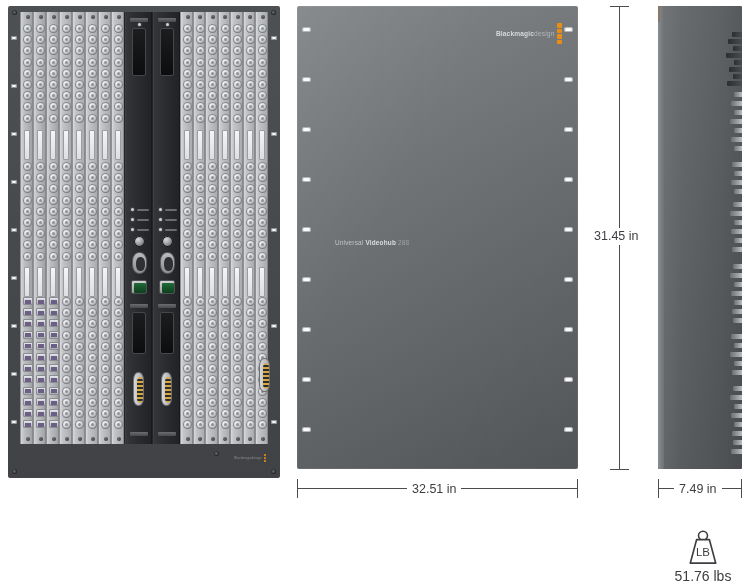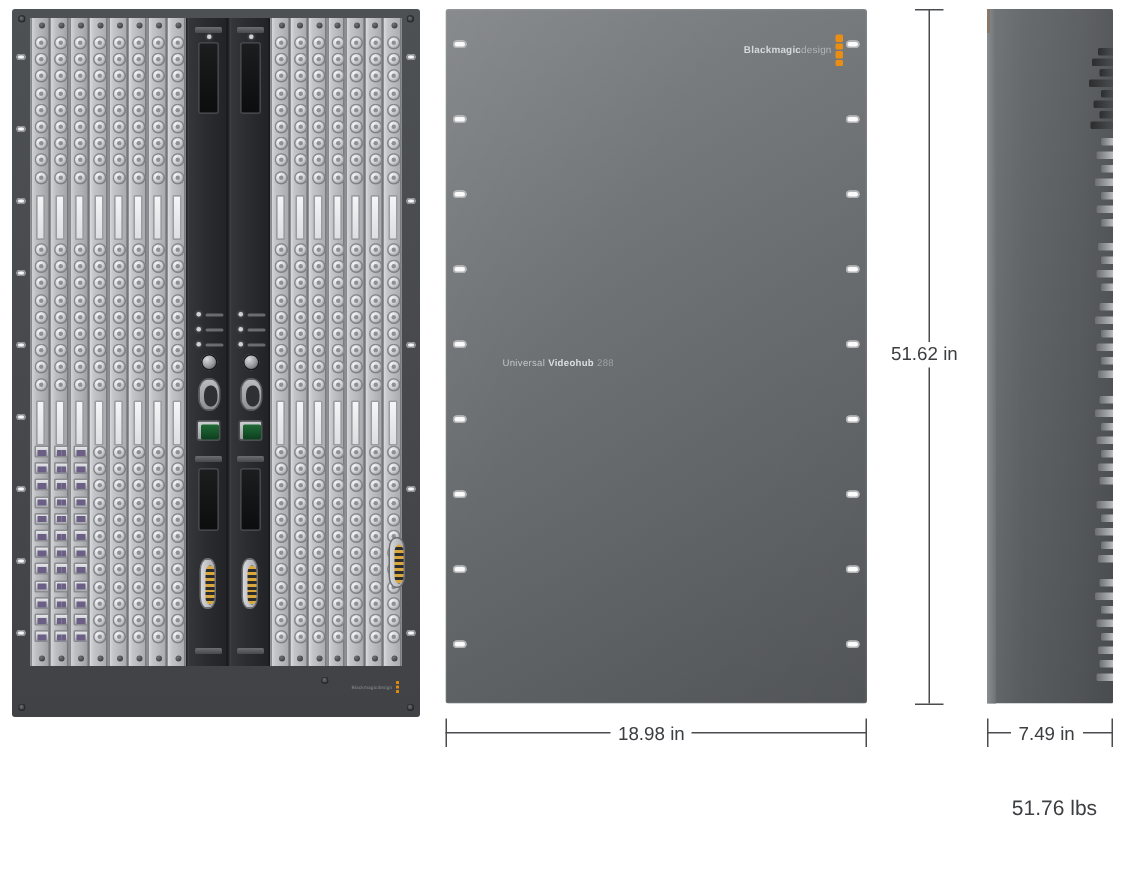--- a/index.html
+++ b/index.html
@@ -924,29 +924,37 @@
       <div class="side-conn" style="top: 407px; width: 11px;"></div>
       <div class="side-conn" style="top: 416px; width: 8px;"></div>
       <div class="side-conn" style="top: 425px; width: 10px;"></div>
       <div class="side-conn" style="top: 434px; width: 9px;"></div>
       <div class="side-conn" style="top: 443px; width: 11px;"></div>
     </div>
 
   <div class="dim-line-v" style="left:619px; top:6px;  height:463px;"></div>
   <div class="dim-cap-v" style="left:610px; top:6px;  width:19px;"></div>
   <div class="dim-cap-v" style="left:610px; top:469px; width:19px;"></div>
-  <div class="dim-label" style="left:589px; top:228px;">51.62 in</div>
+  <div class="dim-label" style="left:589px; top:228px;">31.45 in</div>
 
   <div class="dim-line-h" style="left:297px; top:488px; width:281px;"></div>
   <div class="dim-cap-h" style="left:297px; top:479px; height:19px;"></div>
   <div class="dim-cap-h" style="left:577px; top:479px; height:19px;"></div>
-  <div class="dim-label" style="left:407px; top:481px;">18.98 in</div>
+  <div class="dim-label" style="left:407px; top:481px;">32.51 in</div>
 
   <div class="dim-line-h" style="left:658px; top:488px; width:84px;"></div>
   <div class="dim-cap-h" style="left:658px; top:479px; height:19px;"></div>
   <div class="dim-cap-h" style="left:741px; top:479px; height:19px;"></div>
   <div class="dim-label" style="left:674px; top:481px;">7.49 in</div>
 
   <div id="weight-group">
+    <div id="weight-icon-wrap">
+      <svg width="46" height="38" viewBox="0 0 46 38" aria-hidden="true">
+        <path d="M23 3.2c-2.5 0-4.5 2-4.5 4.5 0 1.6.85 3.05 2.1 3.85" fill="none" stroke="#3c3e41" stroke-width="1.6"></path>
+        <path d="M23 3.2c2.5 0 4.5 2 4.5 4.5 0 1.6-.85 3.05-2.1 3.85" fill="none" stroke="#3c3e41" stroke-width="1.6"></path>
+        <path d="M16.6 11.6h12.8l6.3 23.5H10.3z" fill="none" stroke="#3c3e41" stroke-width="1.7" stroke-linejoin="round"></path>
+        <text x="23" y="28" text-anchor="middle" font-family="Liberation Sans, sans-serif" font-size="11.5" fill="#3c3e41">LB</text>
+      </svg>
+    </div>
     <div id="weight-label">51.76 lbs</div>
   </div>
 
 </div>
 
 </body></html>

